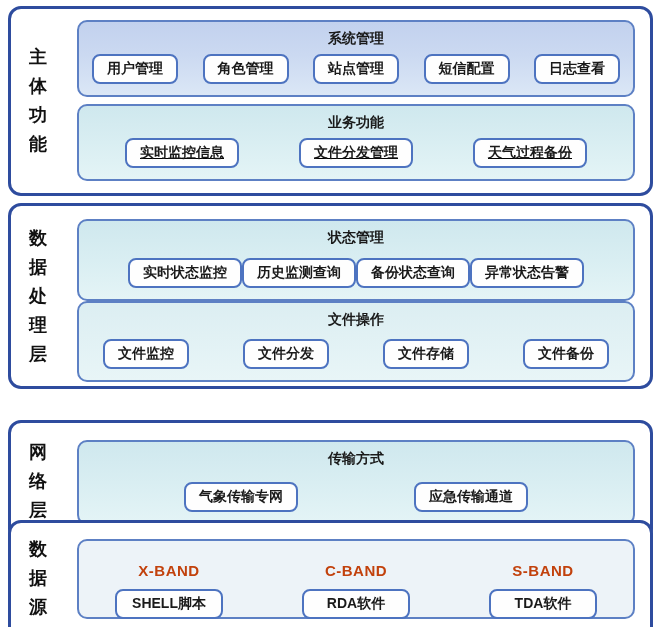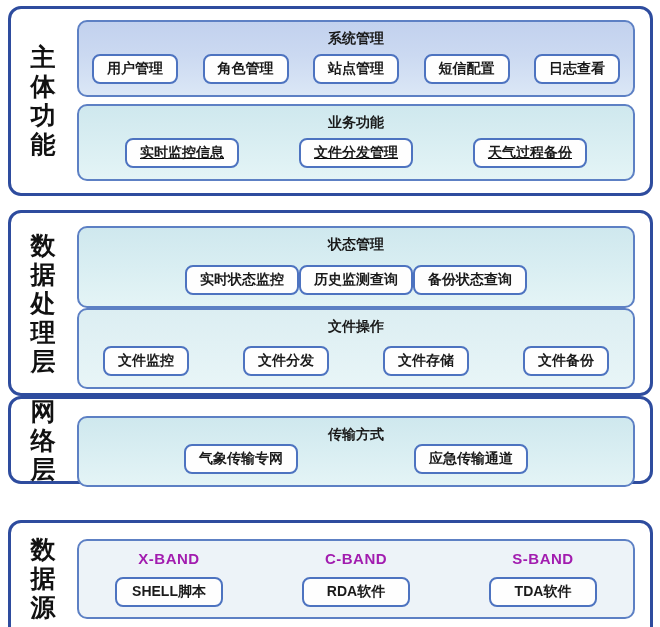--- a/index.html
+++ b/index.html
@@ -20,40 +20,39 @@
     position: absolute;
     left: 8px;
     width: 645px;
     box-sizing: border-box;
     background: #ffffff;
     border: 3px solid #2e4c9e;
     border-radius: 13px;
     display: flex;
   }
   .s1 { top: 6px;   height: 190px; }
-  .s2 { top: 210px; height: 186px; }
-  .s3 { top: 396px; height: 88px; }
+  .s2 { top: 203px; height: 186px; }
+  .s3 { top: 420px; height: 122px; }
   .s4 { top: 520px; height: 150px; }
 
   
   .v-label {
     width: 64px;
     flex: none;
     display: flex;
     align-items: center;
     justify-content: center;
   }
   .s4 .v-label { align-items: flex-start; padding-top: 12px; }
   .v-text {
     width: 28px;
-    font-size: 25px;
+    font-size: 18px;
     line-height: 29px;
     font-weight: bold;
     color: #111111;
-    text-align: center;
     word-break: break-all;
   }
 
   
   .content {
     flex: 1;
     display: flex;
     flex-direction: column;
     box-sizing: border-box;
   }
@@ -124,22 +123,23 @@
   }
   .band-col {
     display: flex;
     flex-direction: column;
     align-items: center;
     gap: 10px;
   }
   .band-header {
     font-size: 15px;
     font-weight: bold;
-    color: #a21caf;
+    color: #c2410c;
     letter-spacing: 0.5px;
+    margin-top: 12px;
   }
   .s4 .fbox { min-width: 78px; }
 </style>
 </head>
 <body>
 
 <div class="canvas">
 
   <section class="layer s1">
     <div class="v-label">
@@ -171,20 +171,21 @@
     <div class="v-label">
       <div class="v-text">数据处理层</div>
     </div>
     <div class="content">
       <div class="panel bg-cyan">
         <div class="panel-title">状态管理</div>
         <div class="btn-row row-status">
           <div class="fbox">实时状态监控</div>
           <div class="fbox">历史监测查询</div>
           <div class="fbox">备份状态查询</div>
+          <div class="fbox">异常状态告警</div>
         </div>
       </div>
       <div class="panel bg-cyan-lite">
         <div class="panel-title">文件操作</div>
         <div class="btn-row row-file">
           <div class="fbox">文件监控</div>
           <div class="fbox">文件分发</div>
           <div class="fbox">文件存储</div>
           <div class="fbox">文件备份</div>
         </div>

